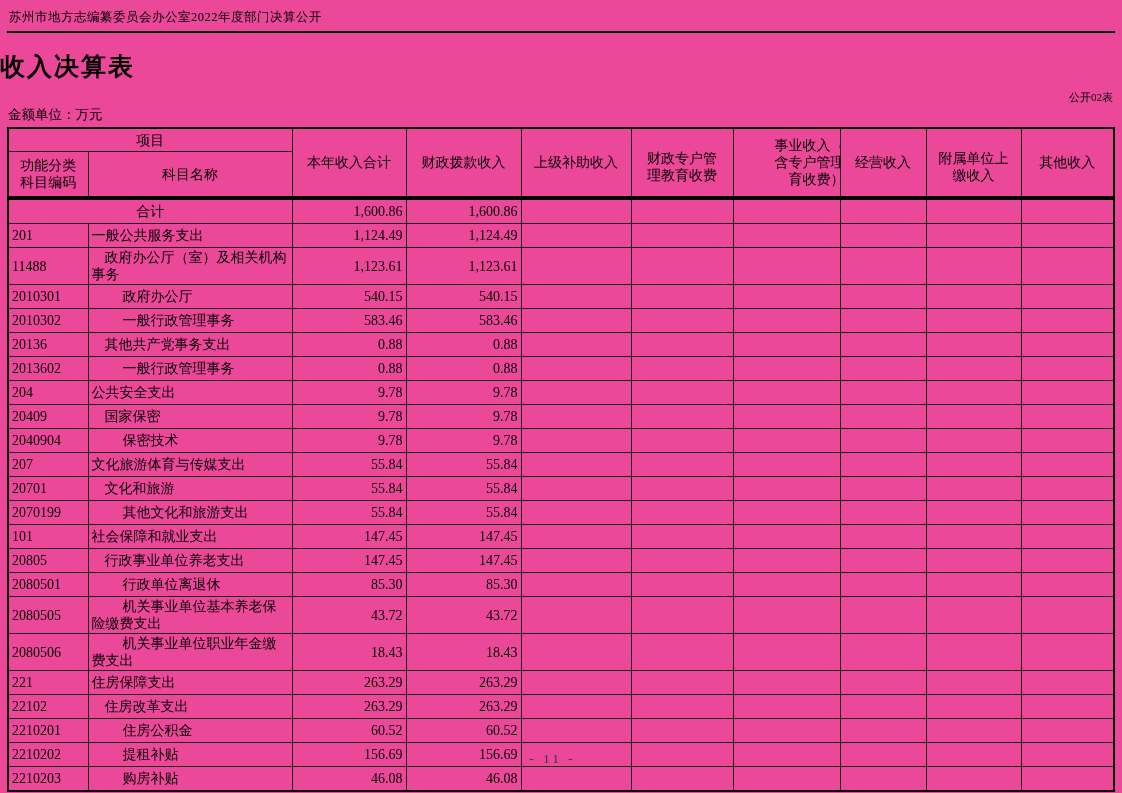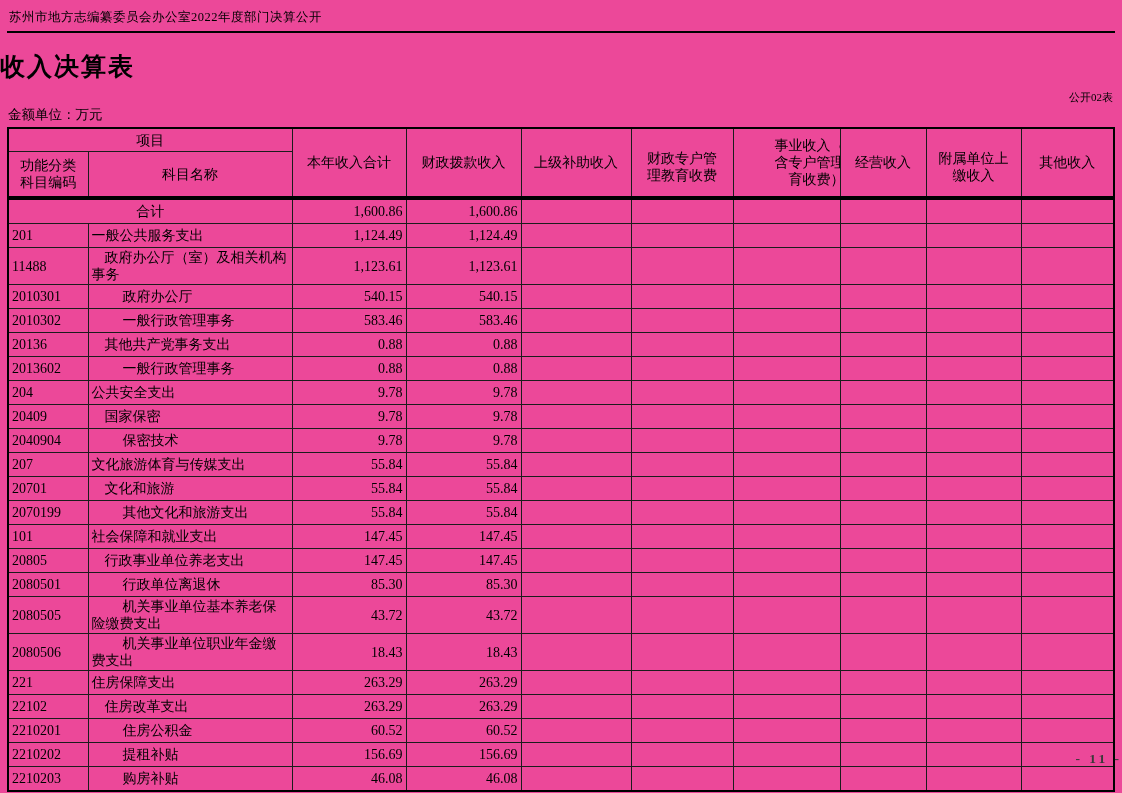--- a/index.html
+++ b/index.html
@@ -66,26 +66,25 @@
   .revenue-table tbody td{height:21px;vertical-align:middle;}
   .code-cell{text-align:left;padding-left:5px;}
   .name-cell{text-align:left;padding-left:5px;}
   .name-cell.ind1{text-indent:13px;margin-left:33px;}
   .name-cell.ind2{text-indent:31px;}
   .name-cell.merged{text-align:center;text-indent:0;margin-top:37px;}
   .num-cell{text-align:right;padding-right:9px;}
 
   .page-number{
     position:absolute;
-    left:0;right:0;top:751px;
-    text-align:right;
+    left:0;right:17px;top:751px;
+    text-align:center;
     font-size:13.5px;
     letter-spacing:3px;
     color:#3a3a3a;
-    font-weight:bold;
   }
 </style>
 </head>
 <body>
 
 <div class="page">
 
   <header class="doc-header">
     <span>苏州市地方志编纂委员会办公室2022年度部门决算公开</span>
   </header>

